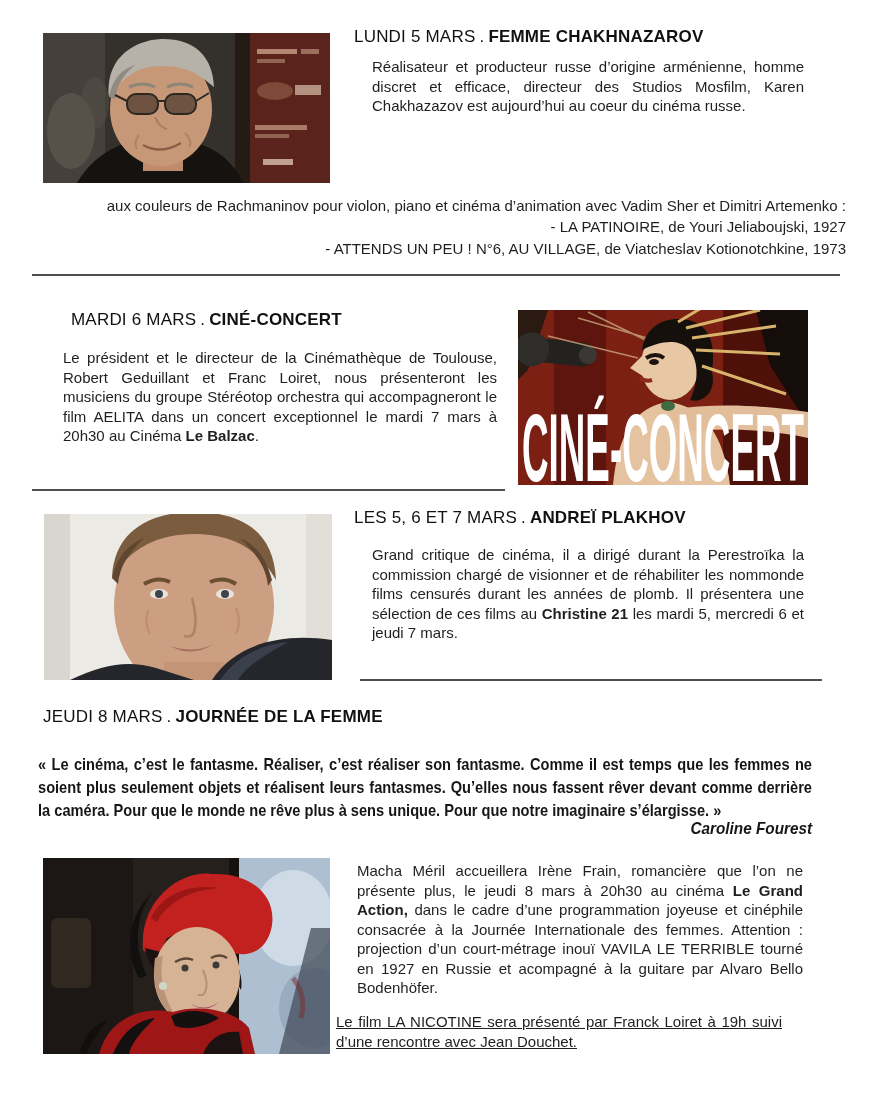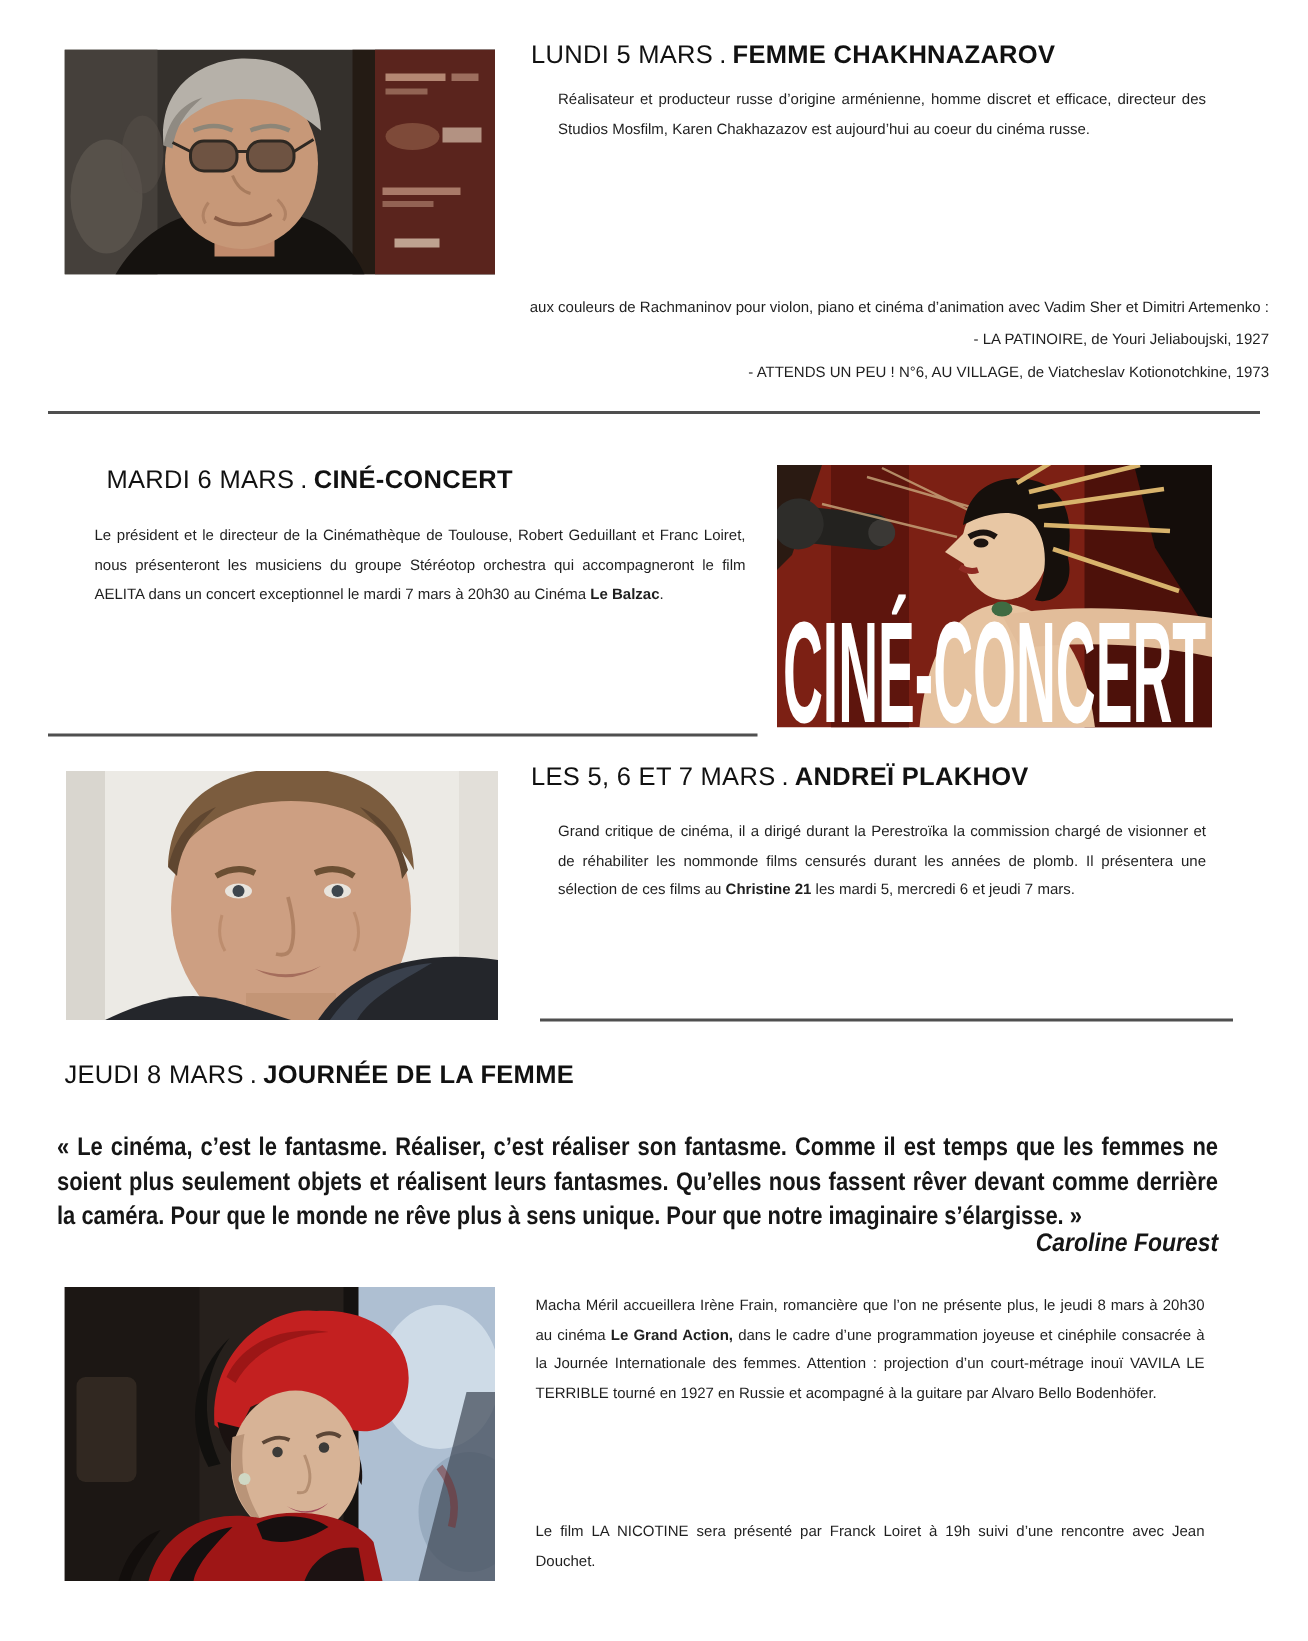--- a/index.html
+++ b/index.html
@@ -2,21 +2,21 @@
 <html lang="fr"><head>
 <meta charset="utf-8">
 <style>
   html,body{margin:0;padding:0;background:#ffffff;}
   #page{position:relative;width:872px;height:1094px;background:#ffffff;overflow:hidden;
         font-family:"Liberation Sans",sans-serif;color:#1c1c1c;}
   .abs{position:absolute;}
   .h{font-size:17px;line-height:20px;color:#111;white-space:nowrap;letter-spacing:.2px;}
   .h .dot{margin:0 4px;}
   .h .bold{font-weight:700;}
-  .body{font-size:10px;line-height:19.5px;color:#1f1f1f;text-align:justify;hyphens:manual;}
+  .body{font-size:15px;line-height:19.5px;color:#1f1f1f;text-align:justify;hyphens:manual;}
   .left{text-align:right;}
   .rule{height:2px;background:#4f4f4f;}
   .films div{line-height:21.5px;white-space:nowrap;}
   .quote{font-size:17px;font-weight:700;line-height:23px;text-align:justify;
          transform:scaleX(.86);transform-origin:left top;color:#161616;}
   .attrib{font-size:17px;font-weight:700;font-style:italic;white-space:nowrap;
           transform:scaleX(.9);transform-origin:right top;color:#161616;}
   .photo{display:block;}
 </style>
 </head>
@@ -188,15 +188,15 @@
       <path d="M128,158 C144,150 164,152 176,160 C160,170 144,172 132,168 Z" fill="#151010"></path>
       <path d="M160,196 C166,180 180,172 196,174 L200,196 Z" fill="#1c1212"></path>
       <path d="M36,196 C42,176 52,166 64,162 C52,178 46,188 44,196 Z" fill="#120e0c"></path>
     </svg>
   </div>
 
   <div class="abs body" style="left:357px;top:861px;width:446px;">
     <span>Macha Méril accueillera Irène Frain, romancière que l’on ne présente plus, le jeudi 8 mars à 20h30 au cinéma </span><b>Le Grand Action,</b><span> dans le cadre d’une programmation joyeuse et ciné­phile consacrée à la Journée Internationale des femmes. At­tention : projection d’un court-métrage inouï VAVILA LE TER­RIBLE tourné en 1927 en Russie et acompagné à la guitare par Alvaro Bello Bodenhöfer.</span>
   </div>
 
-  <div class="abs body" style="left:357px;top:1012px;width:446px;">Le film LA NICOTINE sera présenté par Franck Loiret à 19h suivi d’une rencontre avec Jean Douchet.</div>
+  <div class="abs body" style="left:336px;top:1012px;width:446px;text-decoration:underline;">Le film LA NICOTINE sera présenté par Franck Loiret à 19h suivi d’une rencontre avec Jean Douchet.</div>
 
 </div>
 
 </body></html>

